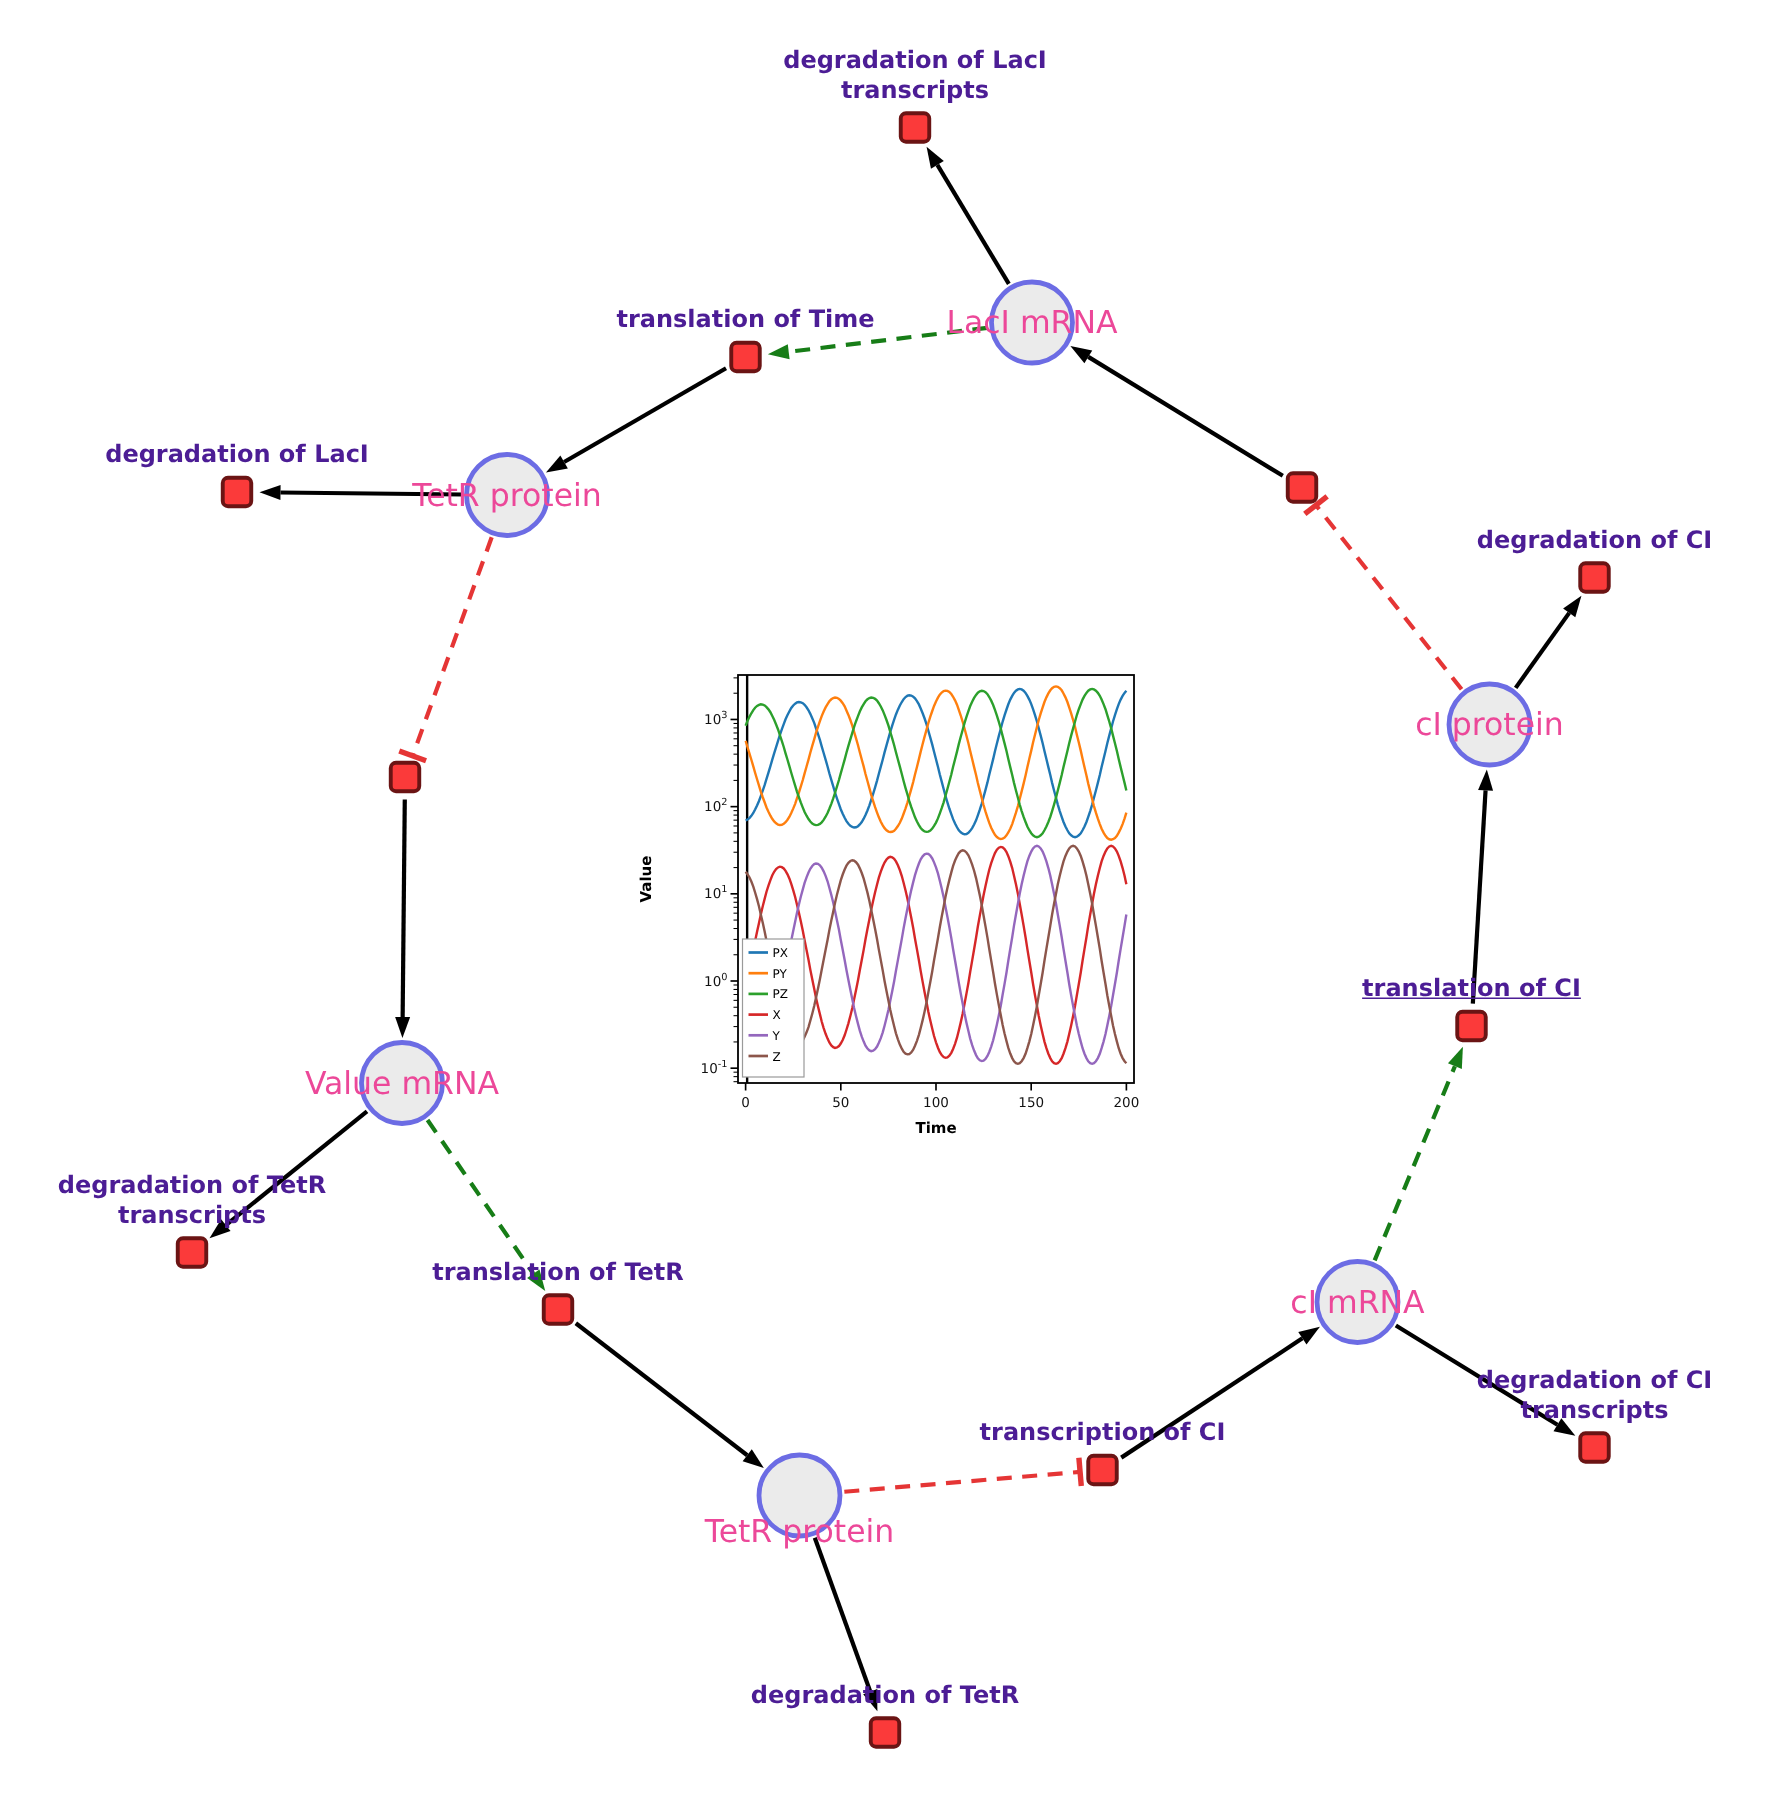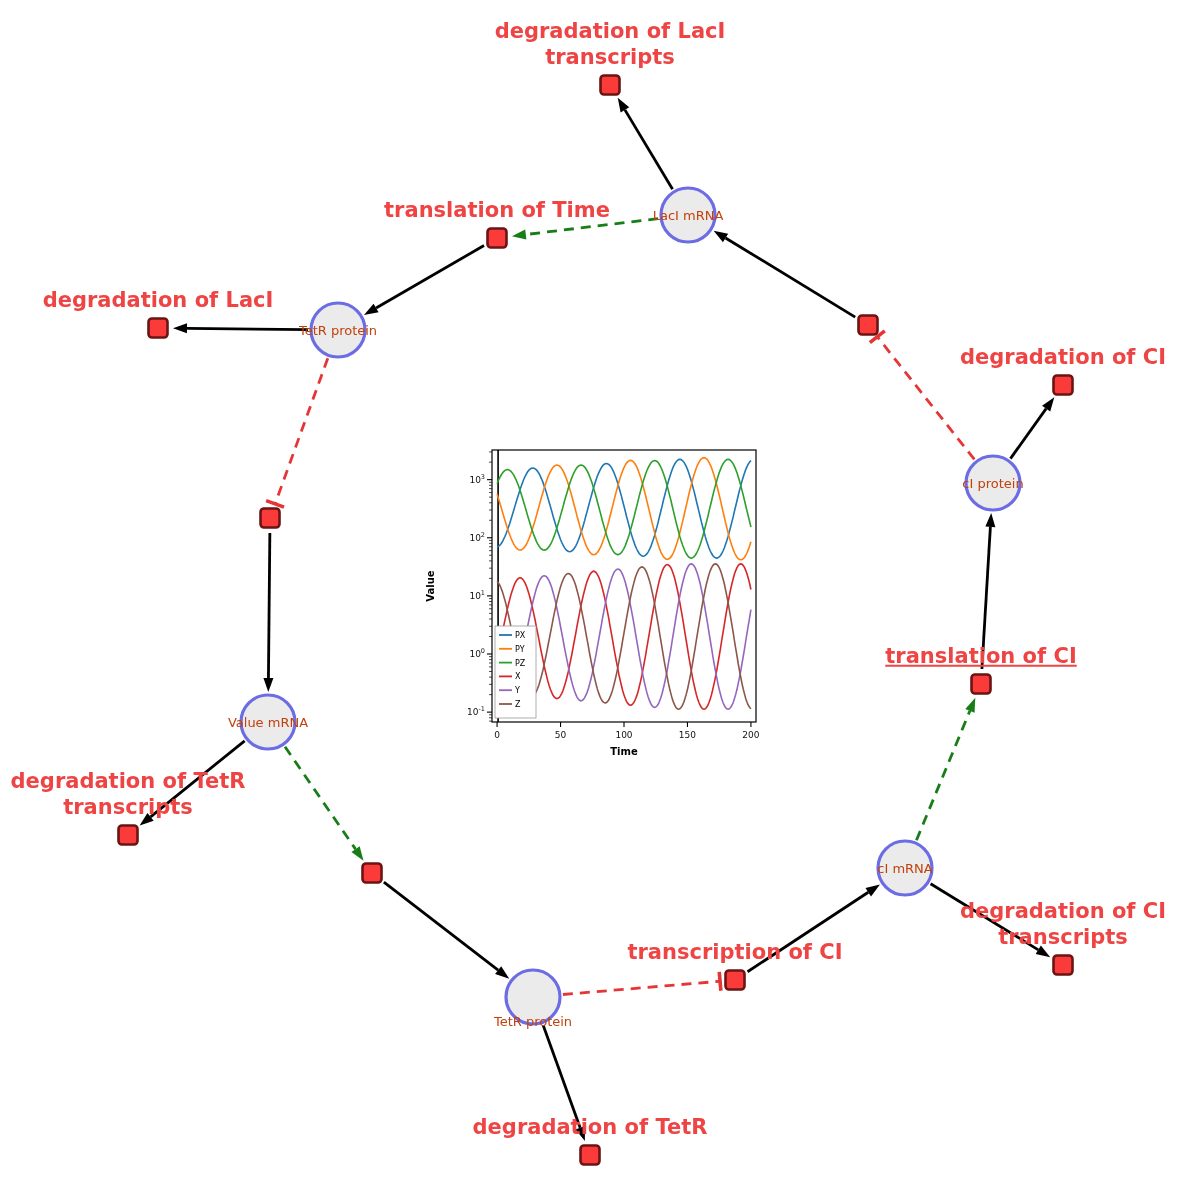--- a/index.html
+++ b/index.html
@@ -1,22 +1,22 @@
 <!DOCTYPE html>
 <html><head>
 <meta charset="utf-8">
 <style>
   html,body{margin:0;padding:0;background:#ffffff;}
   #canvas{position:relative;width:1189px;height:1200px;background:#ffffff;
           font-family:"DejaVu Sans","Liberation Sans",sans-serif;overflow:hidden;}
   #network-svg{position:absolute;left:0;top:0;}
   #labels-layer{position:absolute;left:0;top:0;width:100%;height:100%;pointer-events:none;}
   .species-label,.reaction-label{position:absolute;left:0;top:0;white-space:pre-line;text-align:center;}
-  .species-label{font-size:13px;font-weight:400;color:#c2410c;}
-  .reaction-label{font-size:21px;font-weight:700;color:#ef4444;line-height:1.25;}
+  .species-label{font-size:21px;font-weight:400;color:#ec4899;}
+  .reaction-label{font-size:16px;font-weight:700;color:#4c1d95;line-height:1.25;}
   #inset{position:absolute;left:420px;top:438px;width:352px;height:330px;}
 </style>
 </head>
 <body>
 
 <div id="canvas">
   <svg id="network-svg" width="1189" height="1200">
       <g>
         <polygon points="617.717436331413,97.86239388568816 629.207841535961,107.29481606852615 620.6329122788356,112.43977362280141" fill="#000000"></polygon>
         <line x1="672.5651273371742" y1="189.27521222862367" x2="624.9203769073983" y2="109.86729484566378" stroke="#000000" stroke-width="2.8"></line>
@@ -115,20 +115,21 @@
       <div class="species-label" style="transform: translate(calc(-50% + 533px), calc(-50% + 997px)); margin-top: 24px;">TetR protein</div>
       <div class="species-label" style="transform: translate(calc(-50% + 905px), calc(-50% + 868px));">cI mRNA</div>
       <div class="species-label" style="transform: translate(calc(-50% + 993px), calc(-50% + 483px));">cI protein</div>
       <div class="reaction-label" style="transform: translate(calc(-50% + 610px), calc(-100% + 70px));">degradation of LacI
 transcripts</div>
       <div class="reaction-label" style="transform: translate(calc(-50% + 497px), calc(-100% + 223px));">translation of Time</div>
       <div class="reaction-label" style="transform: translate(calc(-50% + 158px), calc(-100% + 313px));">degradation of LacI</div>
       <div class="reaction-label" style="transform: translate(calc(-50% + 1063px), calc(-100% + 370px));">degradation of CI</div>
       <div class="reaction-label" style="transform: translate(calc(-50% + 128px), calc(-100% + 820px));">degradation of TetR
 transcripts</div>
+      <div class="reaction-label" style="transform: translate(calc(-50% + 372px), calc(-100% + 858px));">translation of TetR</div>
       <div class="reaction-label" style="transform: translate(calc(-50% + 981px), calc(-100% + 669px)); text-decoration: underline;">translation of CI</div>
       <div class="reaction-label" style="transform: translate(calc(-50% + 735px), calc(-100% + 965px));">transcription of CI</div>
       <div class="reaction-label" style="transform: translate(calc(-50% + 1063px), calc(-100% + 950px));">degradation of CI
 transcripts</div>
       <div class="reaction-label" style="transform: translate(calc(-50% + 590px), calc(-100% + 1140px));">degradation of TetR</div>
     </div>
   <div id="inset">
     <svg id="chart-svg" width="352" height="330">
         <rect x="72" y="12" width="264" height="272" fill="none" stroke="#000" stroke-width="1.2"></rect>
         <line x1="78.0923076923077" y1="12" x2="78.0923076923077" y2="284" stroke="#000" stroke-width="1.6"></line>

